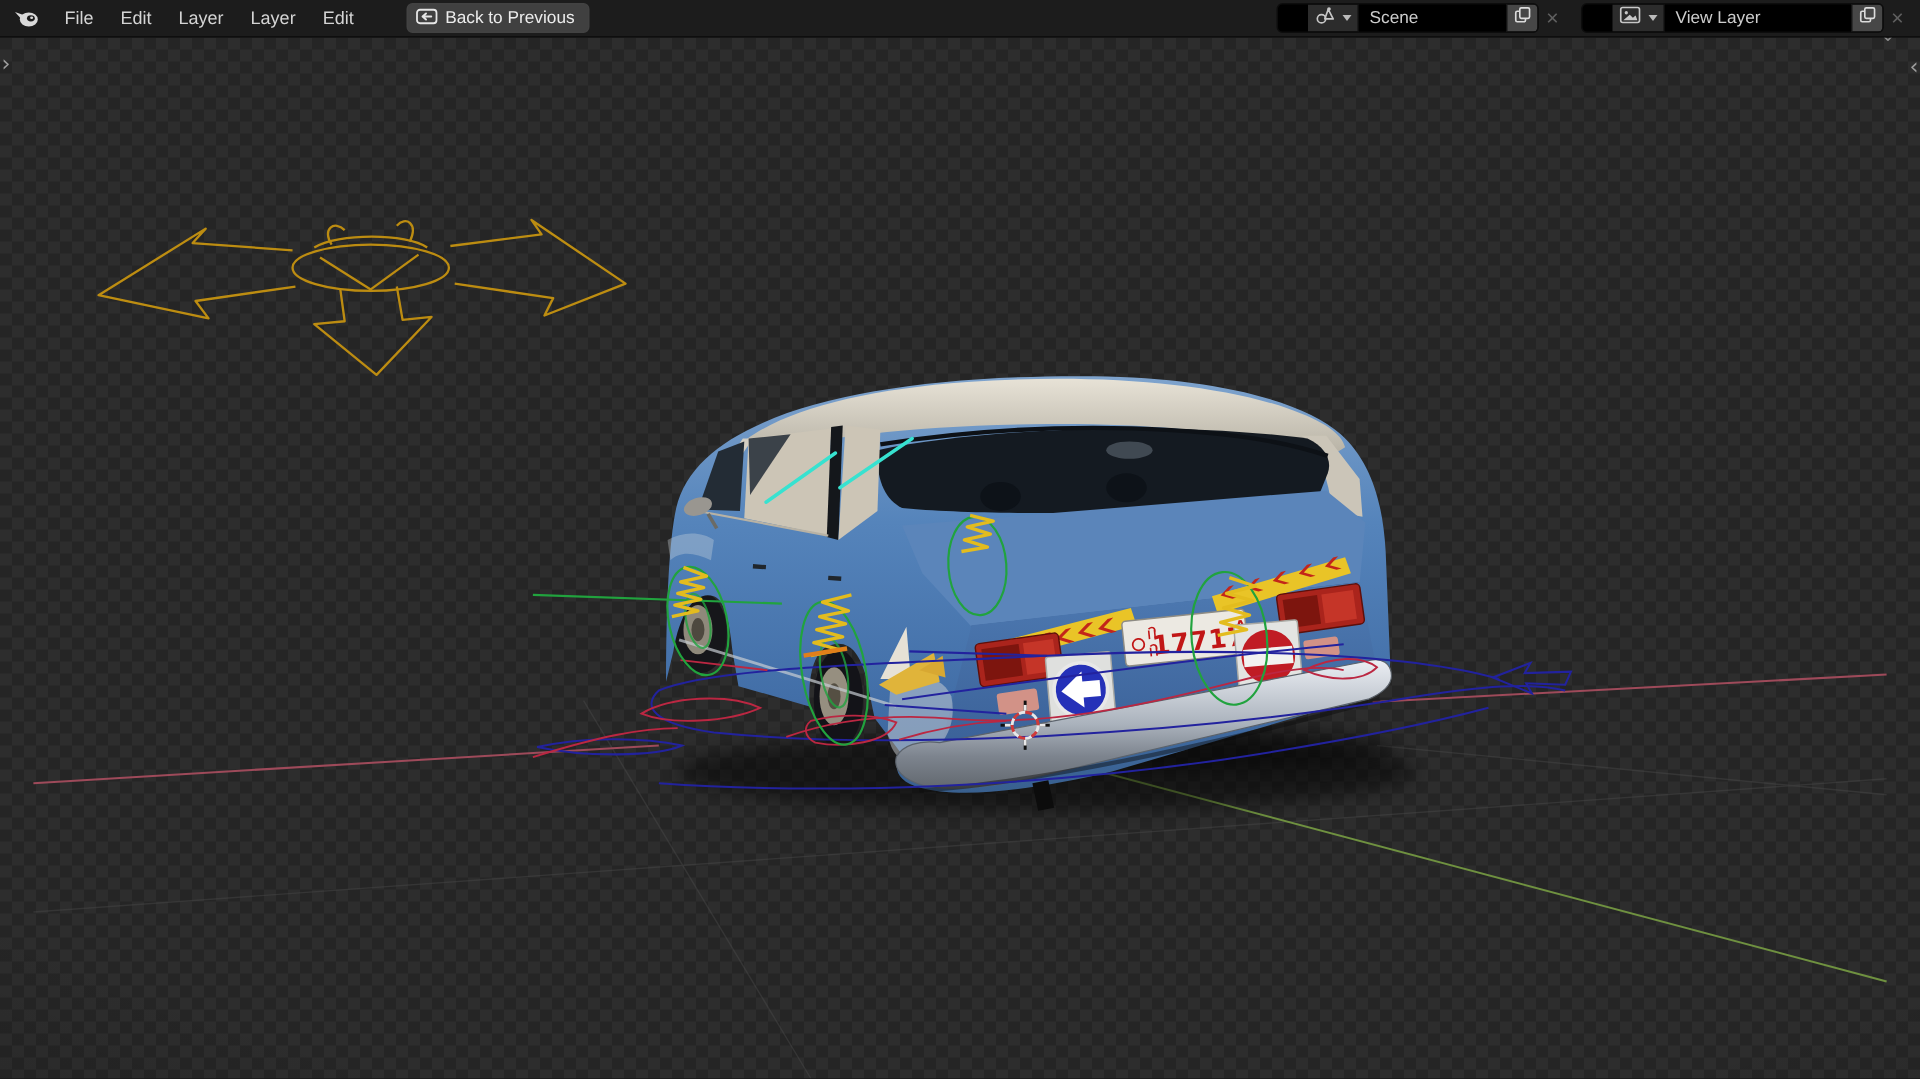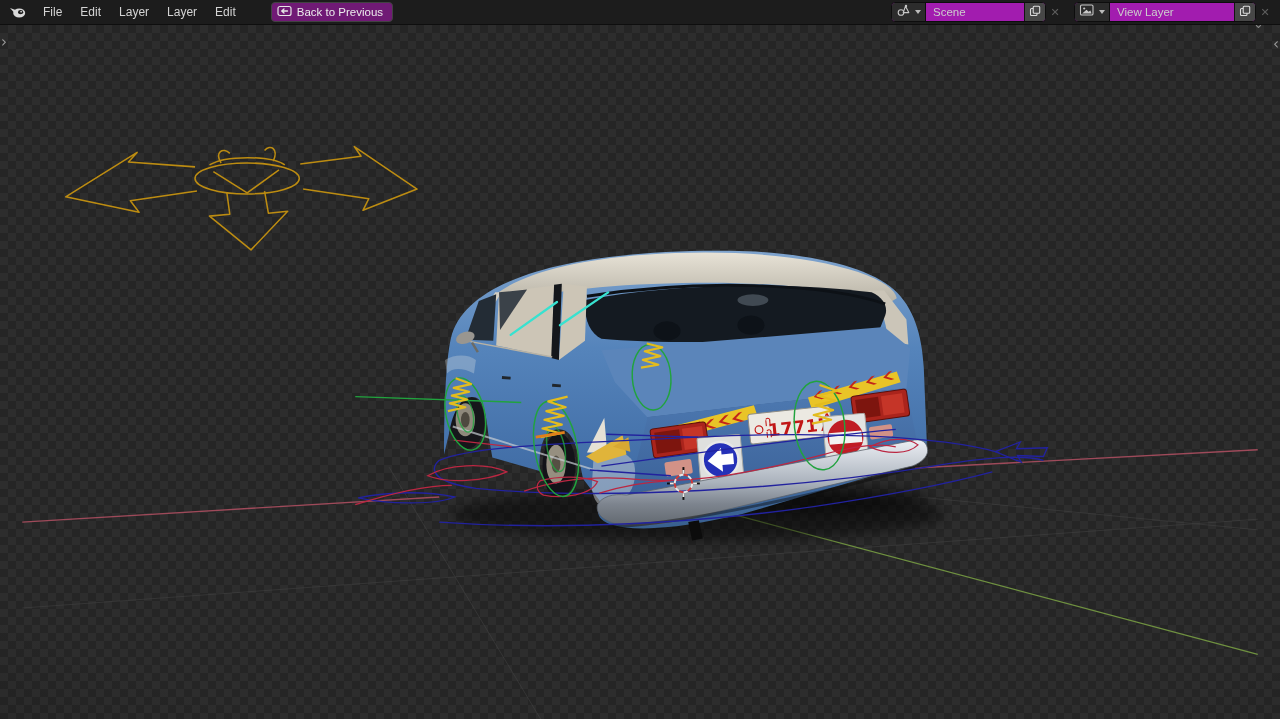--- a/index.html
+++ b/index.html
@@ -2,24 +2,24 @@
 <html><head>
 <meta charset="utf-8">
 <style>
   html,body{margin:0;padding:0;background:#111;}
   .app{position:relative;width:1280px;height:719px;overflow:hidden;font-family:"Liberation Sans",sans-serif;-webkit-font-smoothing:antialiased;}
   
   .topbar{position:absolute;left:0;top:0;width:1280px;height:25px;background:#1c1c1c;border-bottom:1px solid #0e0e0e;display:flex;align-items:center;box-sizing:border-box;padding:0 6px;z-index:5;}
   .logo{width:20px;height:16px;margin:0 6px 0 2px;display:flex;align-items:center;justify-content:center;}
   .menu{display:flex;align-items:center;}
   .menu-item{color:#d4d4d4;font-size:12px;padding:3px 9px;border-radius:3px;cursor:default;}
-  .back-btn{margin-left:26px;display:flex;align-items:center;gap:5px;background:#701a75;border:1px solid #424242;border-radius:4px;height:18px;padding:0 9px 0 5px;color:#ececec;font-size:11.5px;}
+  .back-btn{margin-left:26px;display:flex;align-items:center;gap:5px;background:#404040;border:1px solid #424242;border-radius:4px;height:18px;padding:0 9px 0 5px;color:#ececec;font-size:11.5px;}
   .right-group{margin-left:auto;display:flex;align-items:center;gap:10px;}
   .selector-wrap{display:flex;align-items:center;}
-  .selector{display:flex;align-items:stretch;height:18px;background:#a21caf;border:1px solid #0d0d0d;border-radius:4px;overflow:hidden;}
+  .selector{display:flex;align-items:stretch;height:18px;background:#000000;border:1px solid #0d0d0d;border-radius:4px;overflow:hidden;padding-left:20px;}
   .sel-iconbtn{display:flex;align-items:center;gap:2px;background:#2c2c2c;padding:0 4px;border-right:1px solid #0d0d0d;}
   .sel-value{display:flex;align-items:center;padding:0 7px;font-size:11.5px;color:#cdcdcd;}
   .sel-copy{display:flex;align-items:center;justify-content:center;width:20px;background:#474747;border-left:1px solid #141414;}
   .x-btn{color:#5f5f5f;font-size:11px;width:18px;text-align:center;}
   .scene-sel .sel-value{width:84px;}
   .layer-sel .sel-value{width:110px;text-align:right;}
   .chev-down{width:0;height:0;border-left:3.5px solid transparent;border-right:3.5px solid transparent;border-top:4px solid #bbb;margin-left:2px;}
   
   .viewport{position:absolute;left:0;top:25px;width:1280px;height:694px;
     background-color:#252525;

